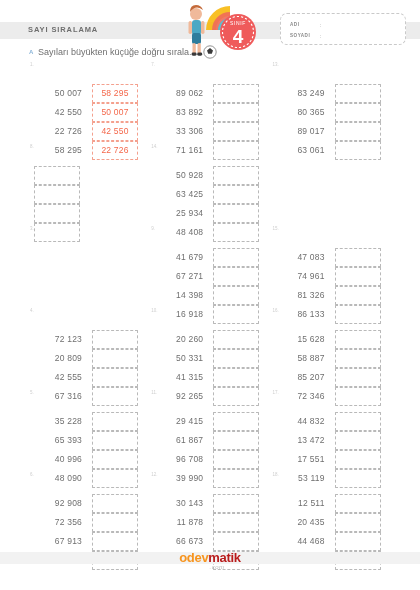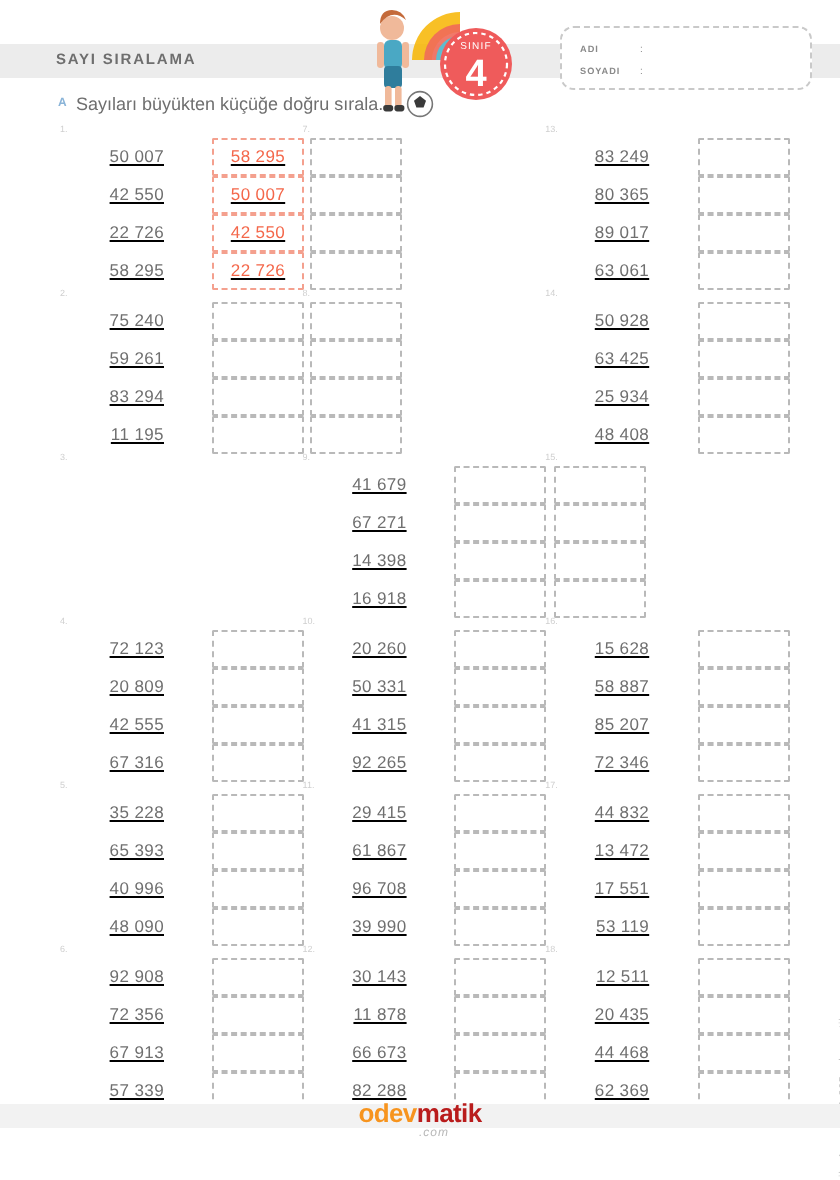--- a/index.html
+++ b/index.html
@@ -74,22 +74,22 @@
     left: 28px; top: 62px;
     width: 364px;
   }
   .row-block { display: flex; height: 82px; }
   .cell { width: 121.3px; position: relative; }
   .cell .qnum {
     position: absolute; left: 2px; top: 0px;
     font-size: 4.5px; color: #cfcfcf;
   }
   .cell .pair {
-    position: absolute; left: 6px; top: 7px;
-    display: flex; gap: 24px; text-decoration: underline;
+    position: absolute; left: 6px; top: 22px;
+    display: flex; gap: 10px;
   }
   .nums { width: 48px; display: flex; flex-direction: column; }
   .num {
     height: 19px; line-height: 19px;
     text-align: right;
     font-size: 8.5px;
     color: #6f6f6f;
     letter-spacing: 0.2px;
     white-space: nowrap;
   }
@@ -217,20 +217,26 @@
               <div class="abox filled">58 295</div>
               <div class="abox filled">50 007</div>
               <div class="abox filled">42 550</div>
               <div class="abox filled">22 726</div>
             </div>
           </div>
         </div>
         <div class="cell">
           <div class="qnum">7.</div>
           <div class="pair">
+            <div class="nums">
+              <div class="num">89 062</div>
+              <div class="num">83 892</div>
+              <div class="num">33 306</div>
+              <div class="num">71 161</div>
+            </div>
             <div class="boxes">
               <div class="abox"></div>
               <div class="abox"></div>
               <div class="abox"></div>
               <div class="abox"></div>
             </div>
           </div>
         </div>
         <div class="cell">
           <div class="qnum">13.</div>
@@ -245,37 +251,20 @@
               <div class="abox"></div>
               <div class="abox"></div>
               <div class="abox"></div>
               <div class="abox"></div>
             </div>
           </div>
         </div>
       </div>
       <div class="row-block">
         <div class="cell">
-          <div class="qnum">2.</div>
-          <div class="pair">
-            <div class="nums">
-              <div class="num">75 240</div>
-              <div class="num">59 261</div>
-              <div class="num">83 294</div>
-              <div class="num">11 195</div>
-            </div>
-            <div class="boxes">
-              <div class="abox"></div>
-              <div class="abox"></div>
-              <div class="abox"></div>
-              <div class="abox"></div>
-            </div>
-          </div>
-        </div>
-        <div class="cell">
           <div class="qnum">8.</div>
           <div class="pair">
             <div class="boxes">
               <div class="abox"></div>
               <div class="abox"></div>
               <div class="abox"></div>
               <div class="abox"></div>
             </div>
           </div>
         </div>
@@ -314,20 +303,26 @@
               <div class="abox"></div>
               <div class="abox"></div>
               <div class="abox"></div>
               <div class="abox"></div>
             </div>
           </div>
         </div>
         <div class="cell">
           <div class="qnum">15.</div>
           <div class="pair">
+            <div class="nums">
+              <div class="num">47 083</div>
+              <div class="num">74 961</div>
+              <div class="num">81 326</div>
+              <div class="num">86 133</div>
+            </div>
             <div class="boxes">
               <div class="abox"></div>
               <div class="abox"></div>
               <div class="abox"></div>
               <div class="abox"></div>
             </div>
           </div>
         </div>
       </div>
       <div class="row-block">

